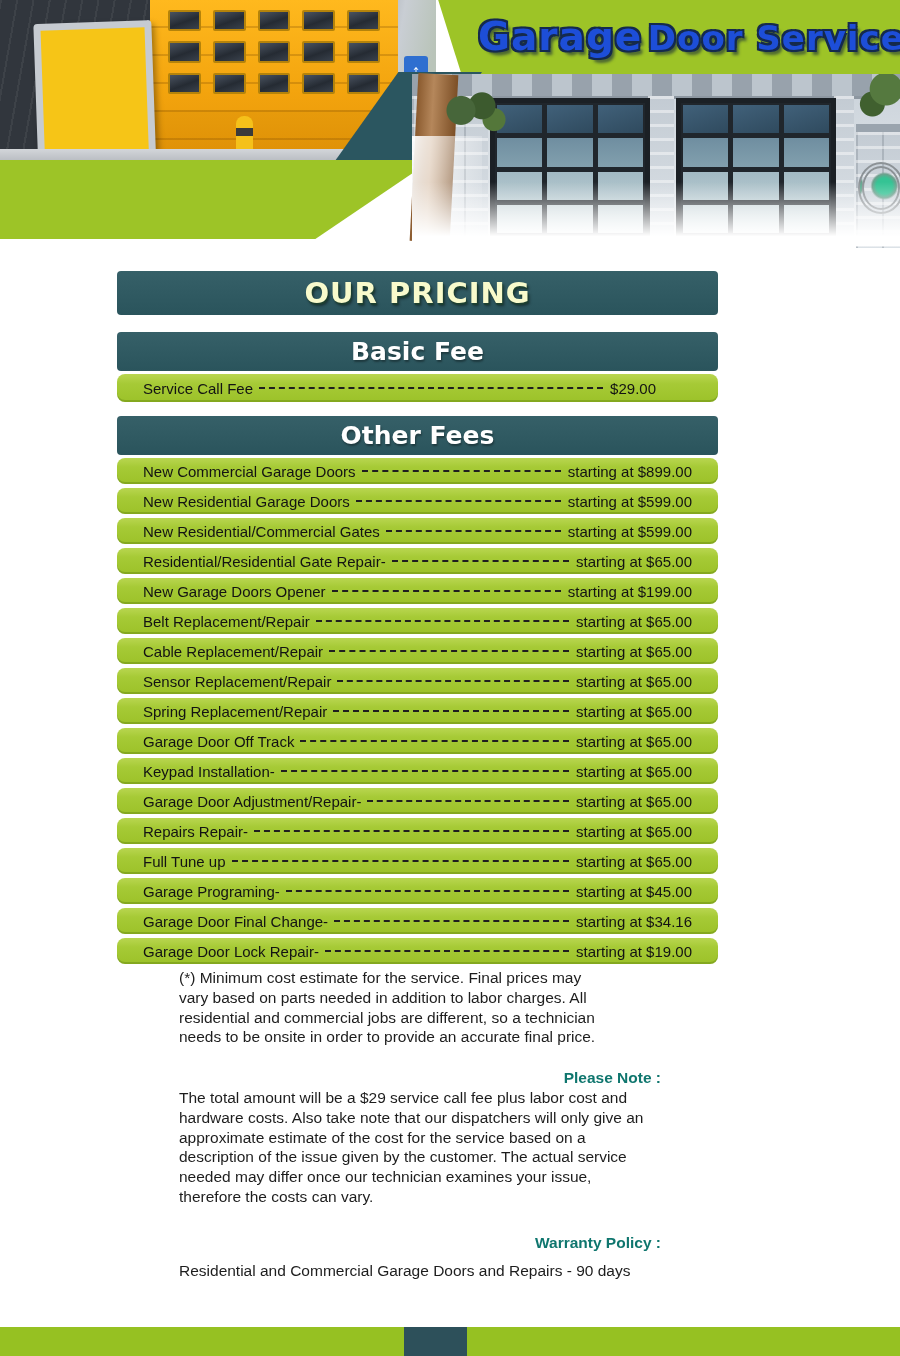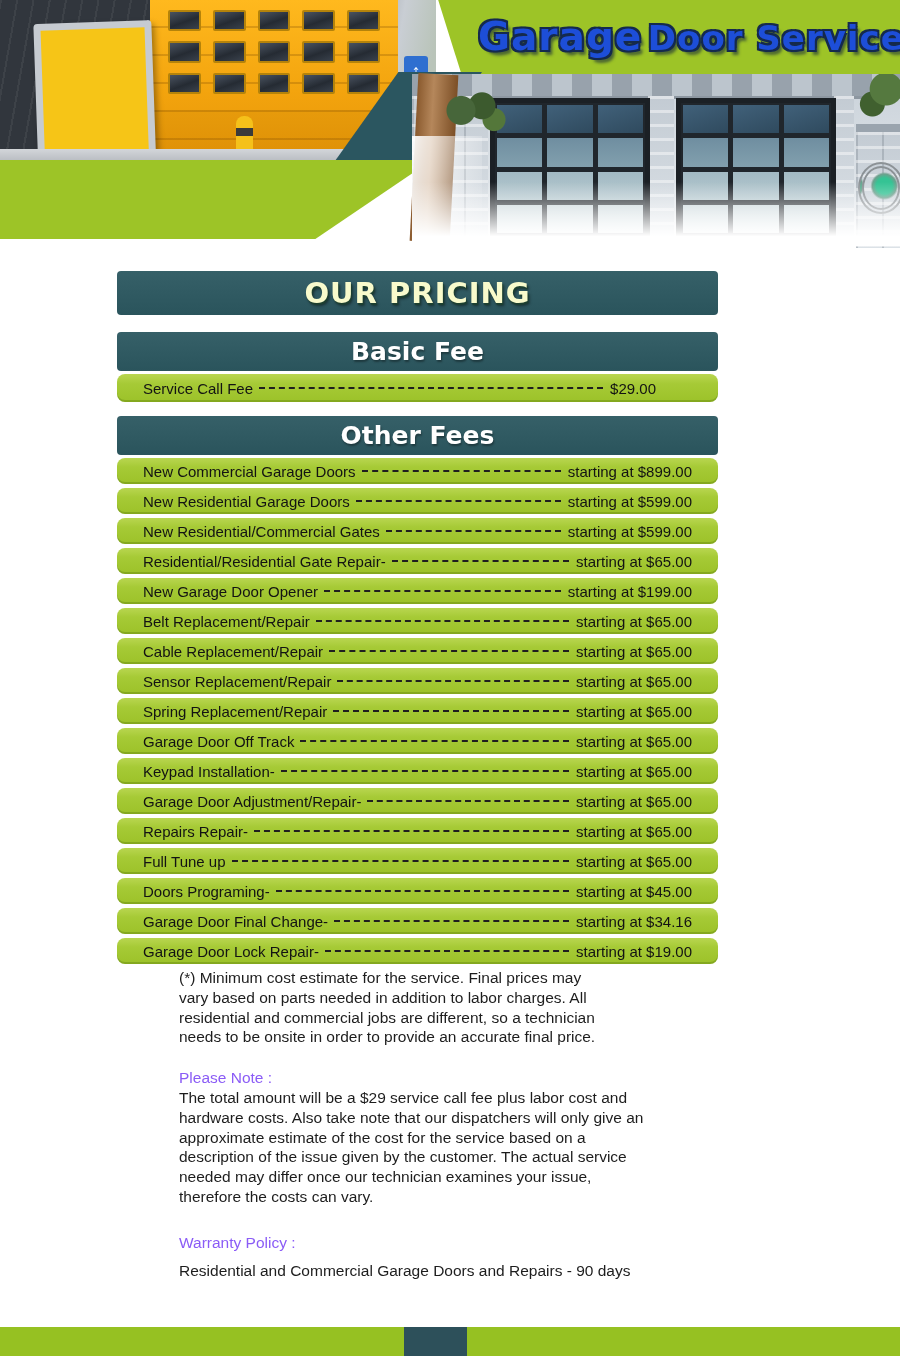--- a/index.html
+++ b/index.html
@@ -107,21 +107,21 @@
     box-shadow:inset 0 -2px 0 rgba(60,90,0,.25);}
   .fee-row.basic{height:28px;}
   .fee-label{font-size:15px;color:#131313;white-space:nowrap;}
   .fee-dots{flex:1;height:0;border-top:2px dashed #1f1f1f;margin:0 7px 0 6px;}
   .fee-price{font-size:15px;color:#131313;white-space:nowrap;}
   .fee-row.basic .fee-price{margin-right:36px;}
 
   
   .notes{position:absolute;left:179px;top:968px;width:482px;color:#1d1d1d;}
   .notes p{margin:0;font-size:15.5px;line-height:19.8px;white-space:pre-line;}
-  .red-head{margin:0;color:#8b5cf6;font-weight:normal;font-size:16px;text-align:left;}
+  .red-head{margin:0;color:#0f766e;font-weight:bold;font-size:16px;text-align:right;}
   .red-head.pn{margin-top:21px;margin-bottom:0;}
   .red-head.wp{margin-top:26px;margin-bottom:8px;}
 
   
   .footer-bar{position:absolute;left:0;top:1327px;width:900px;height:29px;background:#96c122;}
   .footer-accent{position:absolute;left:404px;top:0;width:63px;height:29px;background:#2d505a;}
 </style>
 </head>
 <body>
 
@@ -245,21 +245,21 @@
           <span class="fee-label">New Residential/Commercial Gates</span>
           <span class="fee-dots"></span>
           <span class="fee-price">starting at $599.00</span>
         </div>
         <div class="fee-row">
           <span class="fee-label">Residential/Residential Gate Repair-</span>
           <span class="fee-dots"></span>
           <span class="fee-price">starting at $65.00</span>
         </div>
         <div class="fee-row">
-          <span class="fee-label">New Garage Door Opener</span>
+          <span class="fee-label">New Garage Doors Opener</span>
           <span class="fee-dots"></span>
           <span class="fee-price">starting at $199.00</span>
         </div>
         <div class="fee-row">
           <span class="fee-label">Belt Replacement/Repair</span>
           <span class="fee-dots"></span>
           <span class="fee-price">starting at $65.00</span>
         </div>
         <div class="fee-row">
           <span class="fee-label">Cable Replacement/Repair</span>
@@ -295,21 +295,21 @@
           <span class="fee-label">Repairs Repair-</span>
           <span class="fee-dots"></span>
           <span class="fee-price">starting at $65.00</span>
         </div>
         <div class="fee-row">
           <span class="fee-label">Full Tune up</span>
           <span class="fee-dots"></span>
           <span class="fee-price">starting at $65.00</span>
         </div>
         <div class="fee-row">
-          <span class="fee-label">Doors Programing-</span>
+          <span class="fee-label">Garage Programing-</span>
           <span class="fee-dots"></span>
           <span class="fee-price">starting at $45.00</span>
         </div>
         <div class="fee-row">
           <span class="fee-label">Garage Door Final Change-</span>
           <span class="fee-dots"></span>
           <span class="fee-price">starting at $34.16</span>
         </div>
         <div class="fee-row">
           <span class="fee-label">Garage Door Lock Repair-</span>

